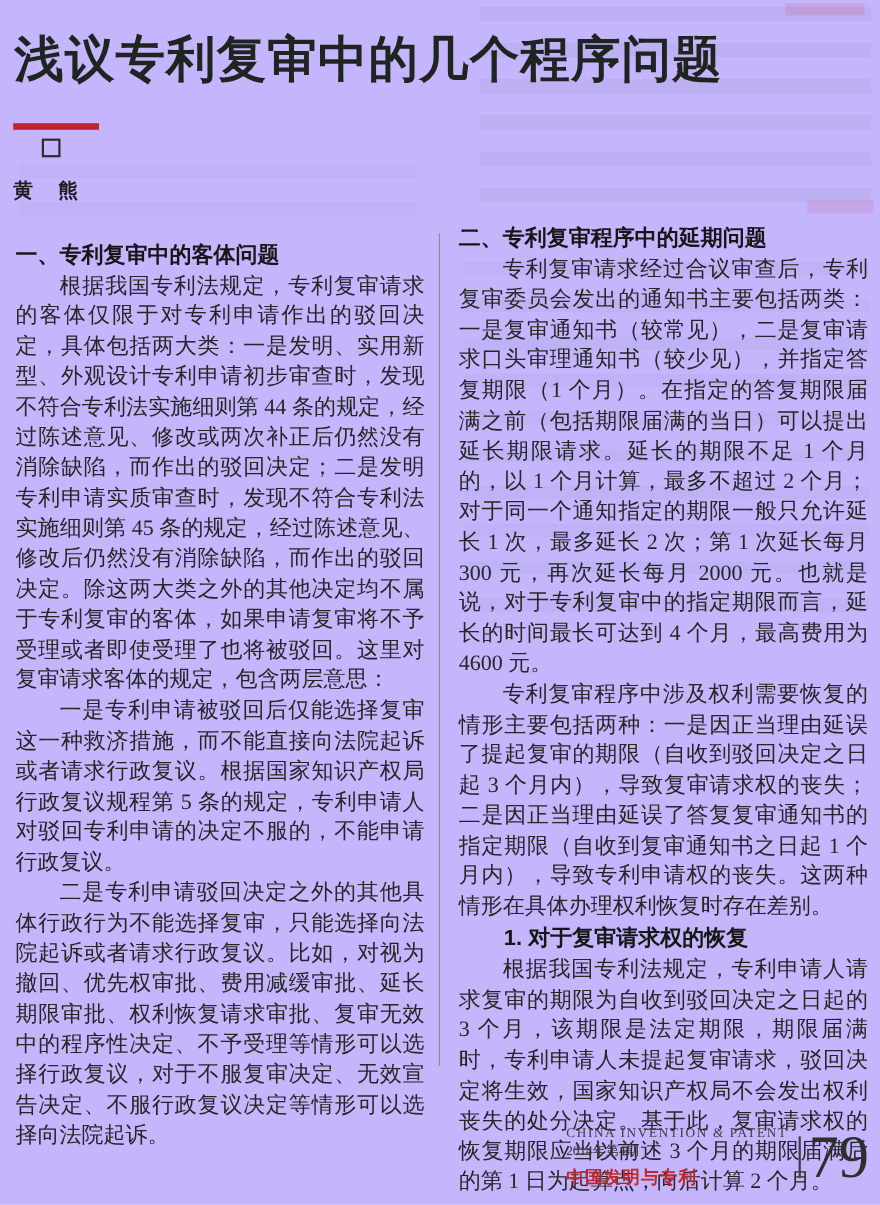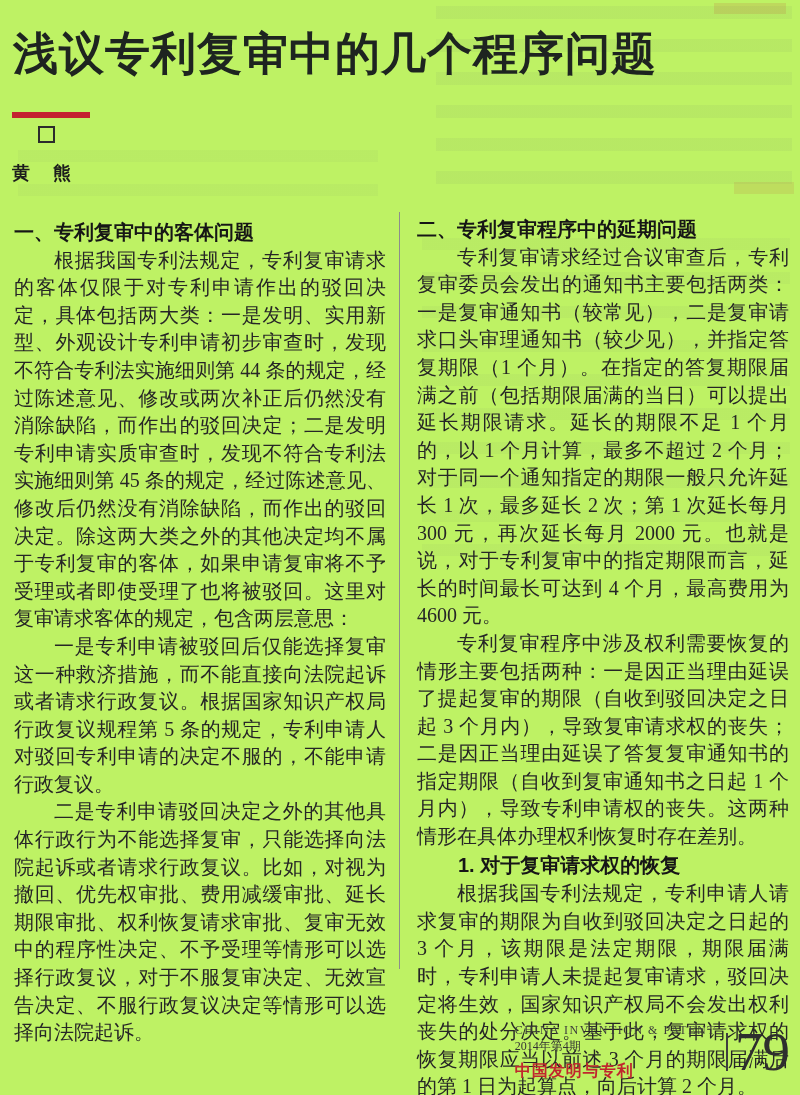--- a/index.html
+++ b/index.html
@@ -1,17 +1,17 @@
 <!DOCTYPE html>
 <html><head>
 <meta charset="utf-8">
 <style>
   html,body{margin:0;padding:0;}
   .page{
-    position:relative; width:800px; height:1095px; background:#bef264;
+    position:relative; width:800px; height:1095px; background:#c4b5fd;
     overflow:hidden; font-family:"Liberation Serif", serif;
   }
   
   .bleed{position:absolute; pointer-events:none;}
   .bleed-a{
     right:8px; top:6px; width:356px; height:196px;
     background:repeating-linear-gradient(to bottom, rgba(95,110,104,0.07) 0 13px, transparent 13px 33px);
   }
   .bleed-b{
     right:10px; top:238px; width:368px; height:330px;
@@ -51,21 +51,21 @@
     position:absolute; top:204px; width:372px;
     font-size:20px; line-height:27.6px; text-align:justify; color:#262626;
   }
   .col-left{left:14px;}
   .col-right{left:417px;}
   .col p{margin:0; text-indent:2em;}
   .col h2{
     font-family:"Liberation Sans", sans-serif; font-size:20px; font-weight:700;
     margin:15px 0 0 0; color:#161616; line-height:27.6px; text-align:left;
   }
-  .col h2.first{margin-top:12px;}
+  .col h2.first{margin-top:0;}
   .col h3{
     font-family:"Liberation Sans", sans-serif; font-size:20px; font-weight:700;
     margin:1px; padding-left:2em; color:#161616; line-height:27.6px; text-align:left;
   }
   .col-divider{
     position:absolute; left:399px; top:212px; width:1px; height:757px; background:#8d8d8d;
   }
 
   .footer{
     position:absolute; right:10px; bottom:15px; display:flex; align-items:center;

